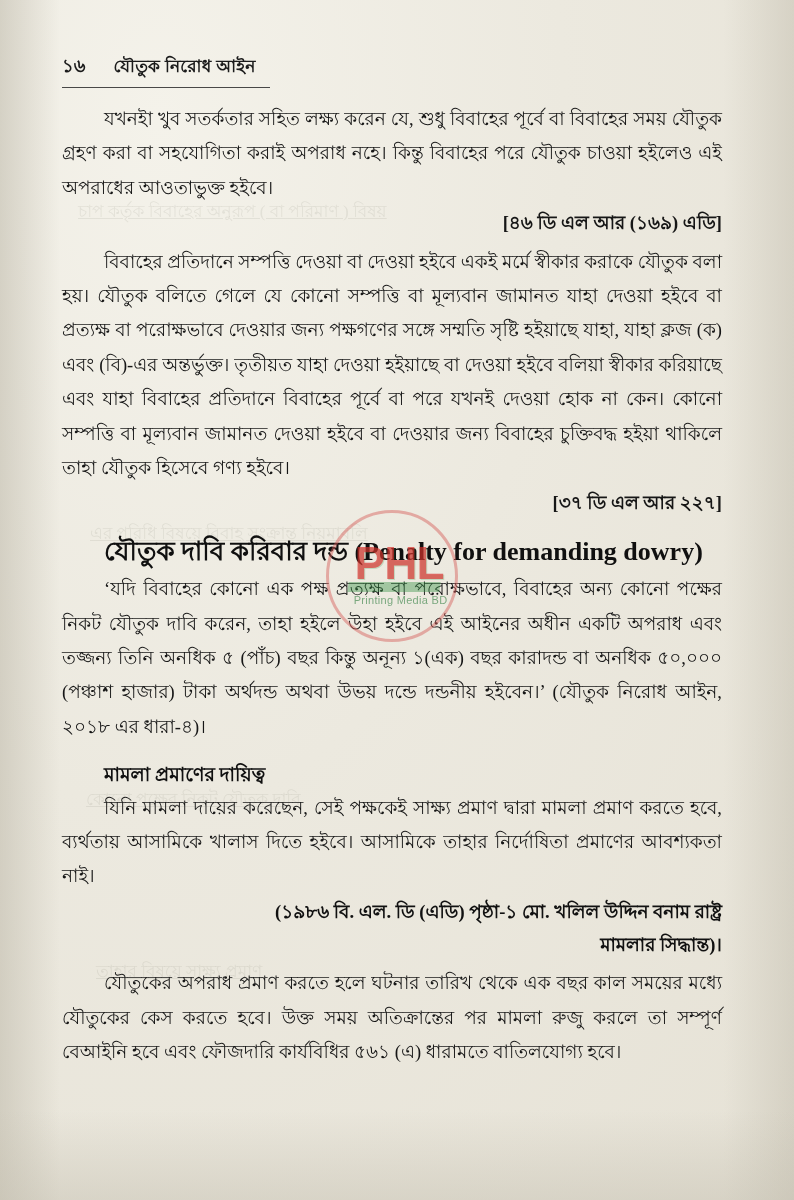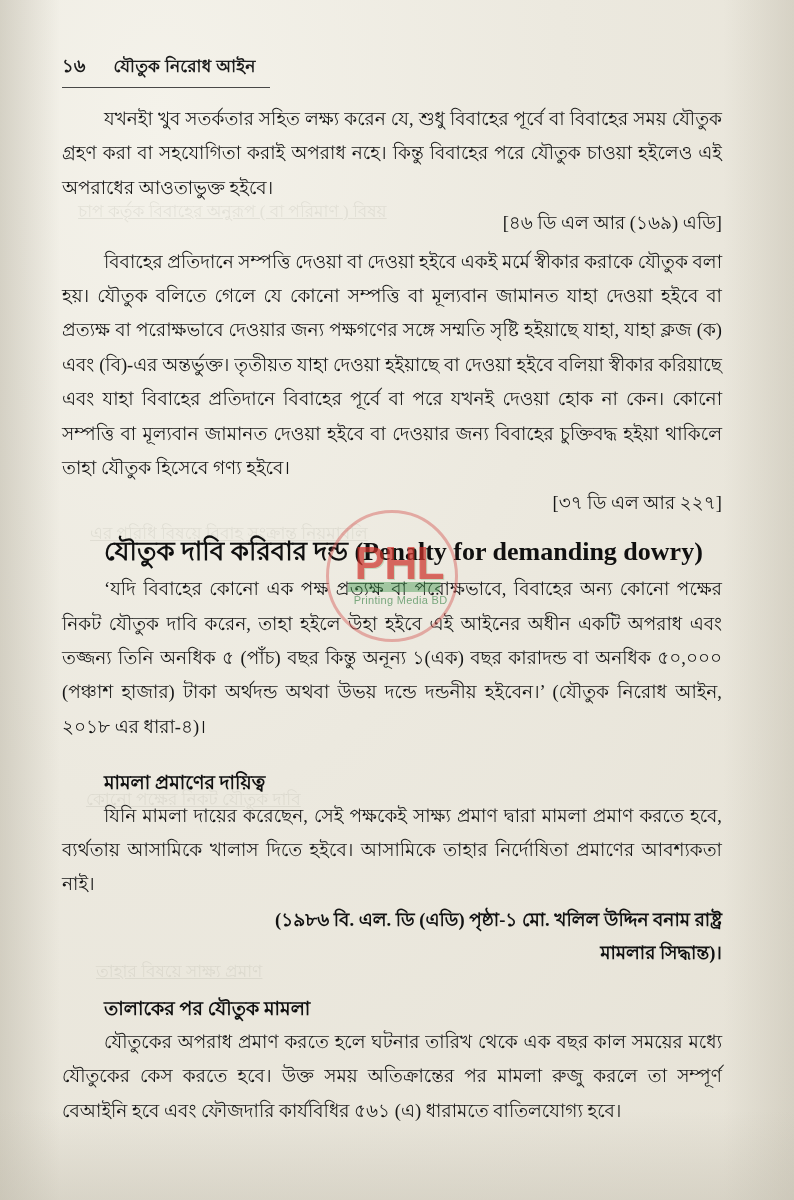--- a/index.html
+++ b/index.html
@@ -86,35 +86,36 @@
     color: #161616;
     text-indent: 42px;
     font-family: "Liberation Serif", serif;
   }
   p.cite-right {
     margin: 0 0 4px 0;
     font-size: 18.5px;
     line-height: 1.8;
     text-align: right;
     color: #161616;
+    font-weight: bold;
   }
   h2.sub-head {
     margin: 10px 0 0 0;
     font-size: 26px;
     font-weight: bold;
     line-height: 1.6;
     color: #101010;
     text-align: left;
     text-indent: 42px;
   }
   h2.sub-head .latin {
     font-family: "Liberation Serif", serif;
   }
   h3.sub-head-sm {
-    margin: 24px 0 0 0;
+    margin: 16px 0 0 0;
     font-size: 19px;
     font-weight: bold;
     line-height: 1.6;
     color: #101010;
     text-indent: 42px;
   }
   p.cite-block {
     margin: 2px 0 4px 0;
     font-size: 18.5px;
     font-weight: bold;
@@ -228,21 +229,20 @@
 
     <h3 class="sub-head-sm">মামলা প্রমাণের দায়িত্ব</h3>
 
     <p class="body-text">যিনি মামলা দায়ের করেছেন, সেই পক্ষকেই সাক্ষ্য প্রমাণ দ্বারা মামলা প্রমাণ করতে হবে, ব্যর্থতায় আসামিকে খালাস দিতে হইবে। আসামিকে তাহার নির্দোষিতা প্রমাণের আবশ্যকতা নাই।</p>
 
     <p class="cite-block">
       <span class="first-line">(১৯৮৬ বি. এল. ডি (এডি) পৃষ্ঠা-১ মো. খলিল উদ্দিন বনাম রাষ্ট্র</span>
       <span>মামলার সিদ্ধান্ত)।</span>
     </p>
 
-    <h3 class="sub-head-sm">তালাকের পর যৌতুক মামলা</h3>
 
     <p class="body-text">যৌতুকের অপরাধ প্রমাণ করতে হলে ঘটনার তারিখ থেকে এক বছর কাল সময়ের মধ্যে যৌতুকের কেস করতে হবে। উক্ত সময় অতিক্রান্তের পর মামলা রুজু করলে তা সম্পূর্ণ বেআইনি হবে এবং ফৌজদারি কার্যবিধির ৫৬১ (এ) ধারামতে বাতিলযোগ্য হবে।</p>
 
   </div>
 
   <div class="watermark">
     <div class="wm-ring"></div>
     <div class="wm-green-bar"></div>
     <div class="wm-text">PHL</div>
     <div class="wm-sub">Printing Media BD</div>

